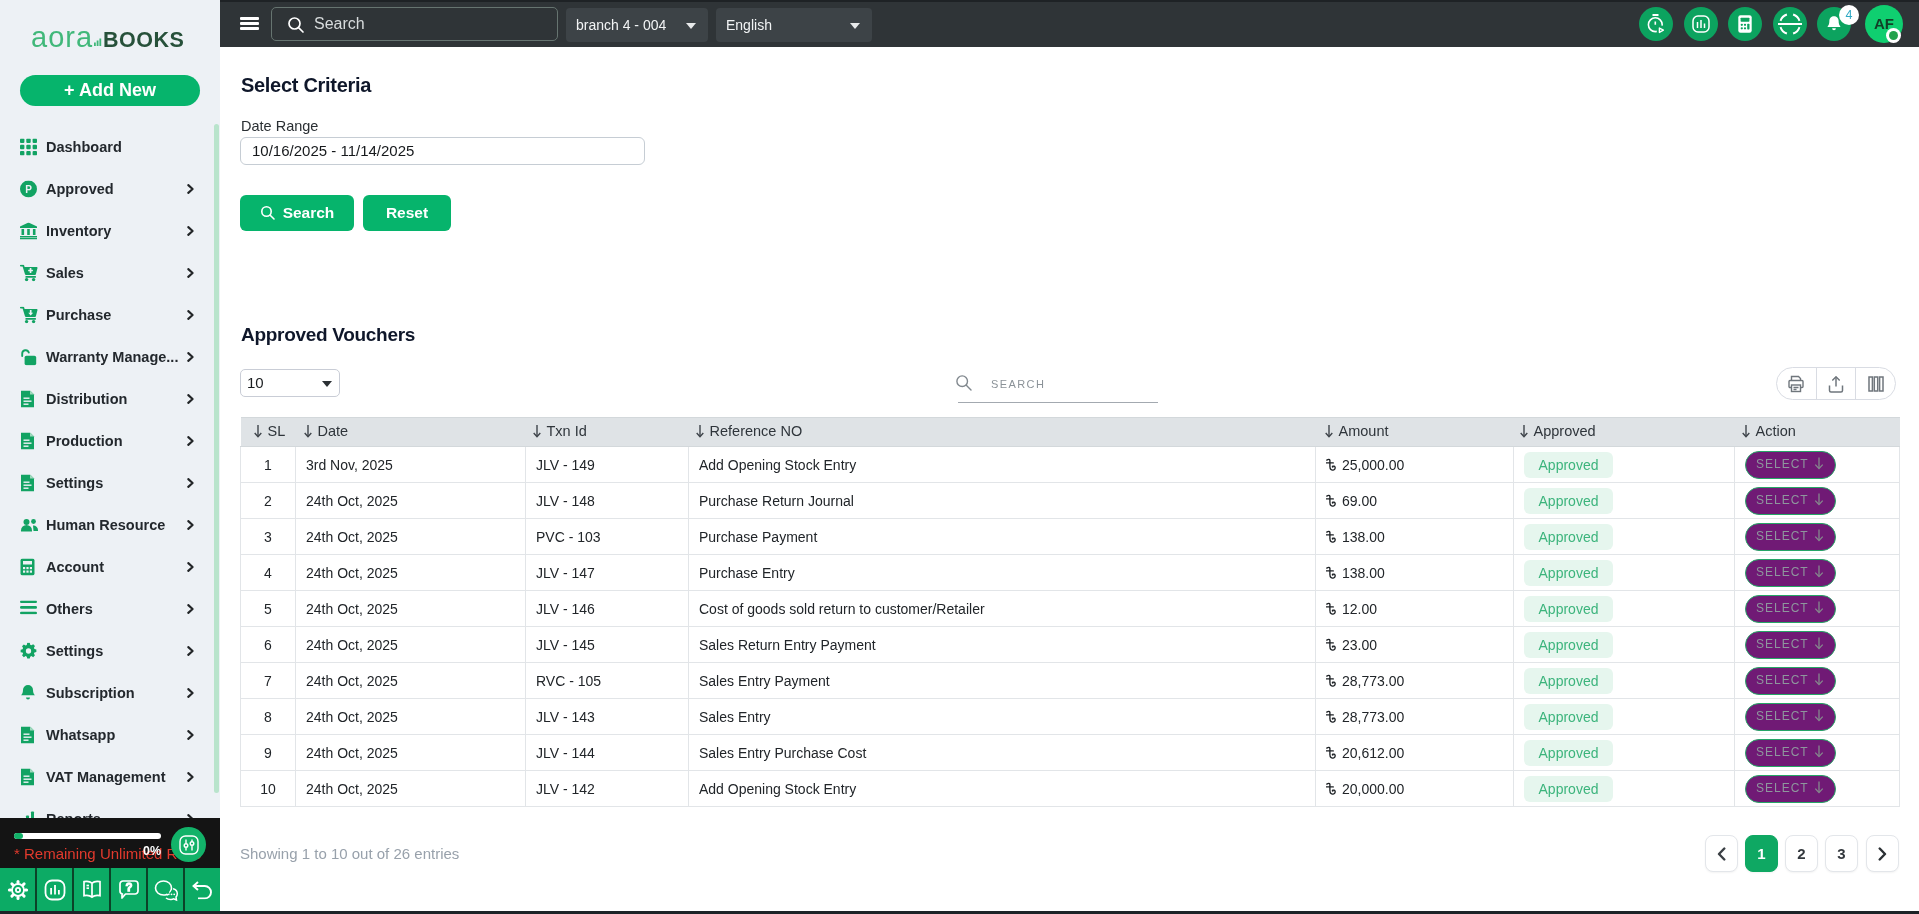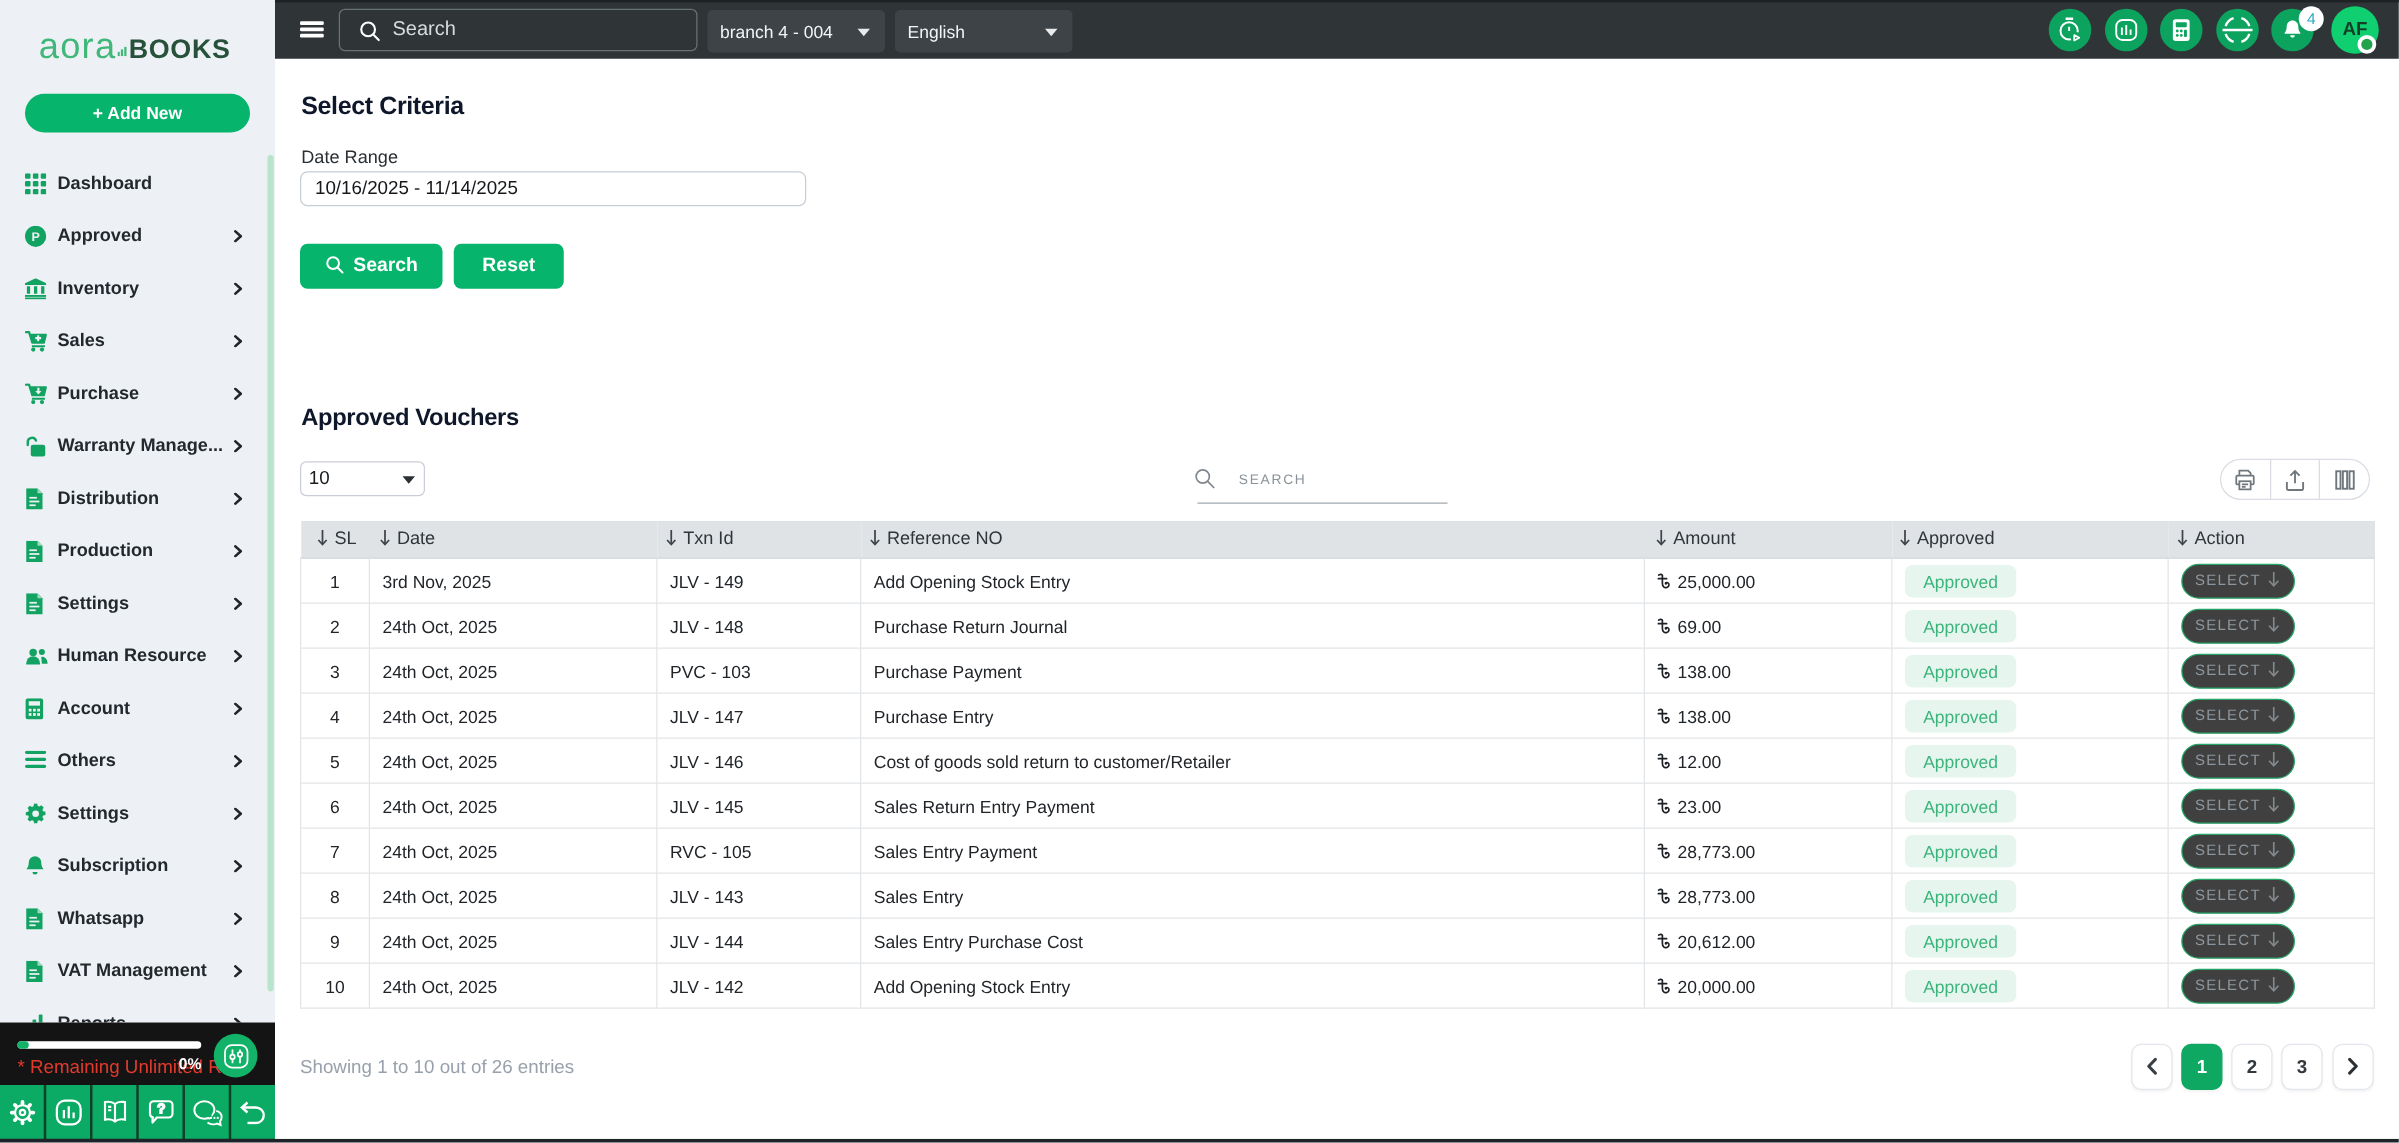--- a/index.html
+++ b/index.html
@@ -10,35 +10,35 @@
 #topbar { position:absolute; left:220px; top:0; width:1699px; height:47px; background:#2f3437; }
 #topbar .topline { position:absolute; left:0; top:0; width:100%; height:2px; background:#1e2225; }
 #burger { position:absolute; left:20px; top:17px; width:19px; height:13px; }
 #burger div { height:2.6px; background:#fff; border-radius:1px; margin-bottom:2.6px; }
 #searchbox { position:absolute; left:51px; top:7px; width:287px; height:34px; border:1px solid #667470; border-radius:5px; }
 #searchbox svg { position:absolute; left:14px; top:7px; }
 #searchbox span { position:absolute; left:42px; top:7px; font-size:16px; color:#d8dcdd; }
 .topselect { position:absolute; top:8px; height:34px; background:#3d4347; border-radius:4px; color:#f2f4f5; font-size:14px; line-height:34px; padding-left:10px; }
 .topselect .caret { position:absolute; right:12px; top:15px; width:0; height:0; border-left:5.5px solid transparent; border-right:5.5px solid transparent; border-top:6px solid #e8eaeb; }
 #sel-branch { left:346px; width:142px; }
-#sel-lang { left:496px; width:142px; }
+#sel-lang { left:496px; width:156px; }
 .cicon { position:absolute; top:7px; width:34px; height:34px; border-radius:50%; background:#0ca35f; }
 .cicon svg { position:absolute; left:50%; top:50%; transform:translate(-50%,-50%); }
 #ci1 { left:1419px; } #ci2 { left:1464px; } #ci3 { left:1508px; } #ci4 { left:1553px; } #ci5 { left:1597px; }
 #badge4 { position:absolute; left:1619px; top:5px; width:20px; height:20px; border-radius:50%; background:#fff; color:#2fa9c4; font-size:12.5px; text-align:center; line-height:20px; }
 #avatar { position:absolute; left:1645px; top:5px; width:38px; height:38px; border-radius:50%; background:#0fcf70; color:#123f27; font-size:15px; font-weight:bold; text-align:center; line-height:38px; }
 #avdot { position:absolute; left:1665.5px; top:28px; width:15px; height:15px; border-radius:50%; background:#fff; }
 #avdot i { position:absolute; left:3px; top:3px; width:9px; height:9px; border-radius:50%; background:#23a24d; }
 
 
 #sidebar { position:absolute; left:0; top:0; width:220px; height:818px; background:#edf1f5; overflow:hidden; }
 #logo { position:absolute; left:31px; top:21px; white-space:nowrap; }
 #logo .a { font-size:29px; color:#41b87a; letter-spacing:1px; }
 #logo .b { font-size:21.5px; color:#27513a; font-weight:bold; letter-spacing:0.5px; }
-#addnew { position:absolute; left:20px; top:75px; width:180px; height:31px; background:#06b46c; border-radius:16px; color:#fff; font-size:14px; font-weight:bold; text-align:center; line-height:31px; }
+#addnew { position:absolute; left:20px; top:75px; width:180px; height:31px; background:#06b46c; border-radius:16px; color:#fff; font-size:18px; font-weight:bold; text-align:center; line-height:31px; }
 .mi { position:absolute; left:0; width:220px; height:42px;padding-left:13px; }
 .mi .ic { position:absolute; left:20px; top:50%; transform:translateY(-50%); width:17px; height:17px; }
 .mi .tx { position:absolute; left:46px; top:50%; transform:translateY(-50%); font-size:14.5px; font-weight:bold; color:#23282d; white-space:nowrap; }
 .mi .ch { position:absolute; right:26px; top:50%; transform:translateY(-50%); height:10px; }
 .mi .ch svg { display:block; }
 .mi .ic svg { display:block; }
 #scrollthumb { position:absolute; left:214px; top:124px; width:5px; height:669px; background:#b9e4cc; border-radius:3px; }
 
 
 #blackbar { position:absolute; left:0; top:818px; width:220px; height:50px; background:#141414; }
@@ -78,21 +78,21 @@
 #toolgrp .t:last-child { border-right:none; }
 #toolgrp svg { position:absolute; left:50%; top:50%; transform:translate(-50%,-50%); }
 
 
 #tbl { position:absolute; left:20px; top:369px; width:1659px; border-collapse:collapse; table-layout:fixed; font-size:14px; color:#212529; }
 #tbl th { background:#dfe3e6; font-weight:500; color:#2f353b; text-align:left; height:29px; font-size:14.5px; padding:0; border:1px solid #d3d8db; border-left:none; border-right:none; }
 #tbl td { height:36px; border:1px solid #e2e5e8; padding:0 0 0 10px; background:#fff; }
 #tbl td.c { text-align:center; padding:0; }
 #tbl .arr { margin-right:5px; vertical-align:-2px; }
 .badge { display:inline-block; width:89px; height:26px; background:#e6f6ee; border-radius:6px; color:#3cb47c; font-size:14px; font-weight:500; text-align:center; line-height:26px; }
-.selbtn { display:inline-block; width:91px; height:28px; border:1.5px solid #27a567; border-radius:14px; color:#8e969d; font-size:12px; letter-spacing:1px; text-align:center; line-height:25px; background:#404040; }
+.selbtn { display:inline-block; width:91px; height:28px; border:1.5px solid #27a567; border-radius:14px; color:#8e969d; font-size:12px; letter-spacing:1px; text-align:center; line-height:25px; background:#701a75; }
 #showing { position:absolute; left:20px; top:797px; font-size:15px; color:#98a1ab; }
 .pbtn { position:absolute; top:787px; width:33px; height:37px; background:#fff; border:1px solid #e3e6ea; border-radius:8px; text-align:center; line-height:35px; font-size:15px; color:#33383d; font-weight:bold; box-shadow:0 1px 2px rgba(0,0,0,0.05); }
 #pb1 { left:1485px; } #pb2 { left:1525px; background:#0fa863; border-color:#0fa863; color:#fff; } #pb3 { left:1565px; } #pb4 { left:1605px; } #pb5 { left:1646px; }
 </style>
 </head>
 <body>
 
 <div id="topbar">
   <div class="topline"></div>
   <div id="burger">

